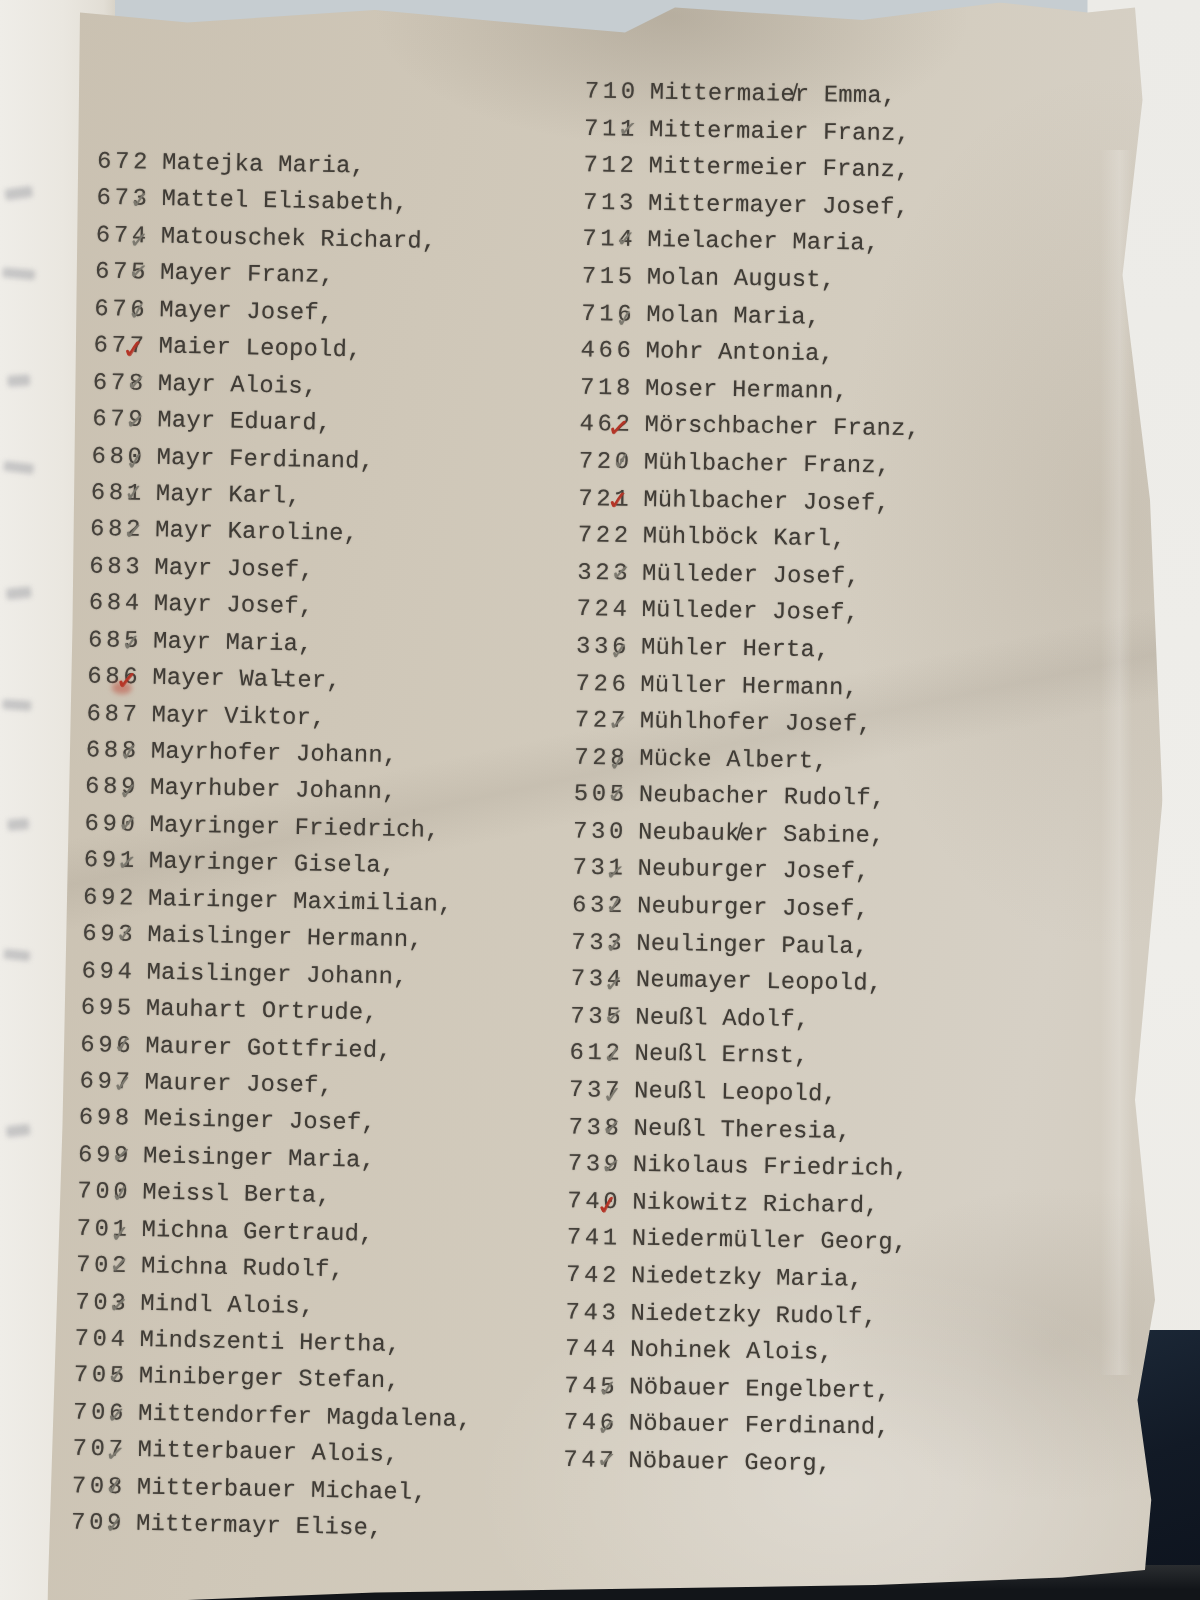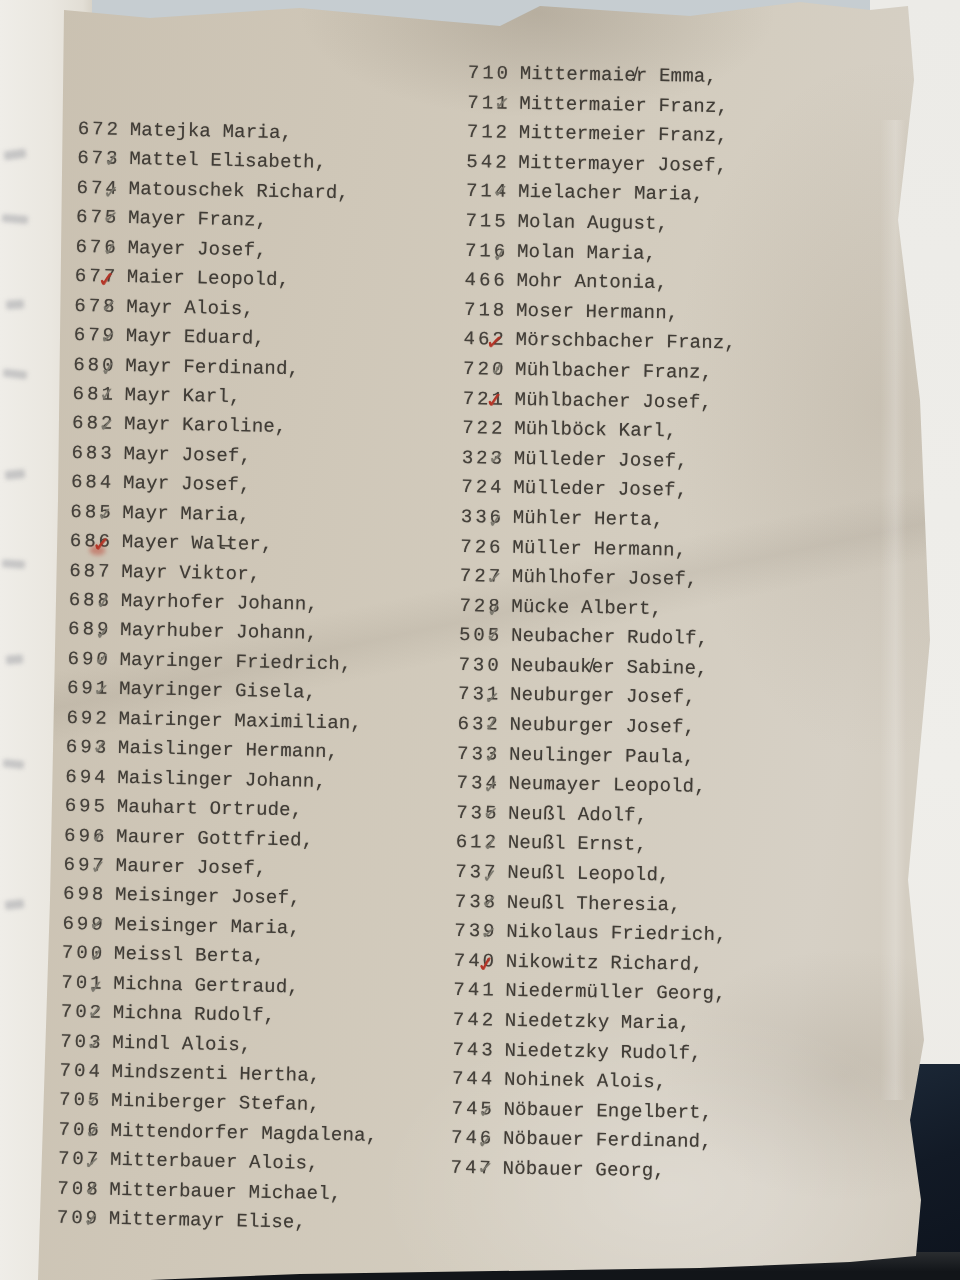--- a/index.html
+++ b/index.html
@@ -282,21 +282,21 @@
         </div>
         <div class="row">
           <span class="num">711</span>
           <span class="nm">Mittermaier Franz,<span class="chk" style="transform: rotate(7deg) translateY(-1px);">✓</span></span>
         </div>
         <div class="row">
           <span class="num">712</span>
           <span class="nm">Mittermeier Franz,</span>
         </div>
         <div class="row">
-          <span class="num">542</span>
+          <span class="num">713</span>
           <span class="nm">Mittermayer Josef,</span>
         </div>
         <div class="row">
           <span class="num">714</span>
           <span class="nm">Mielacher Maria,<span class="chk" style="transform: rotate(2deg) translateY(-1px);">✓</span></span>
         </div>
         <div class="row">
           <span class="num">715</span>
           <span class="nm">Molan August,</span>
         </div>

